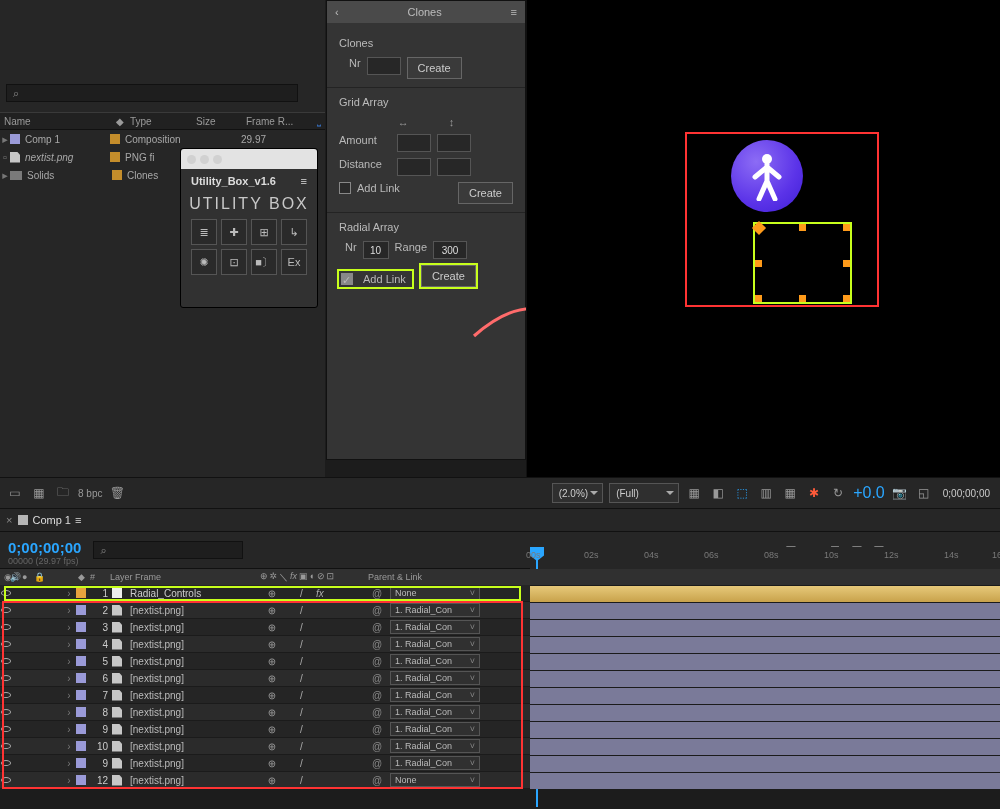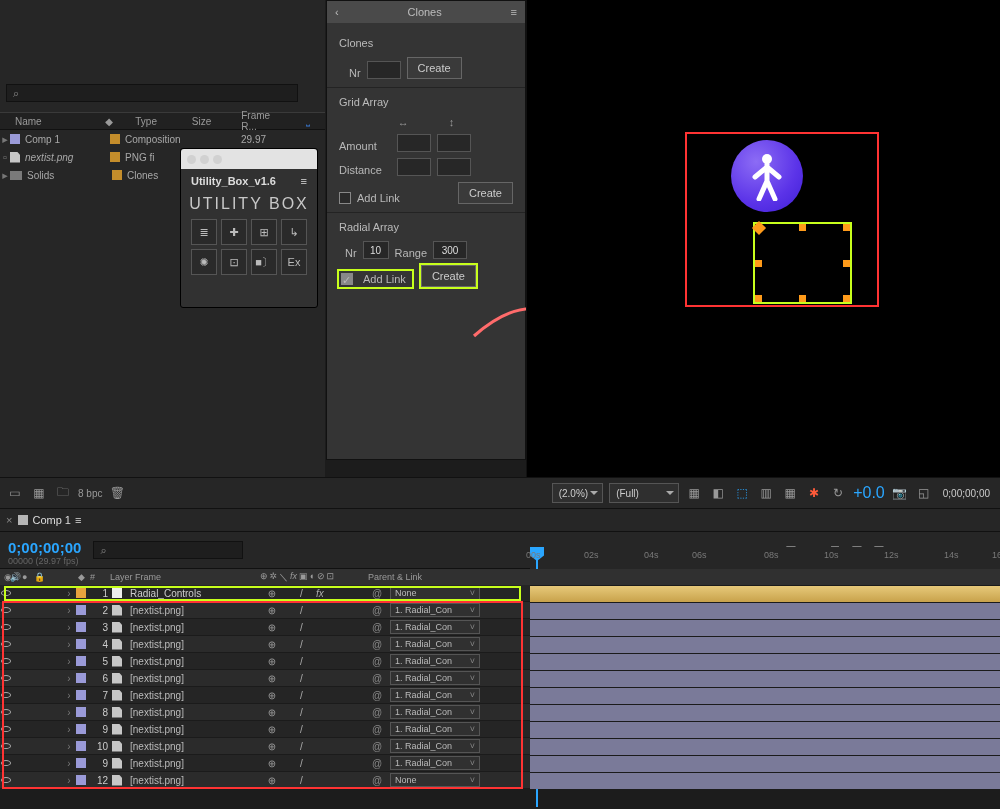--- a/index.html
+++ b/index.html
@@ -1,40 +1,40 @@
 <!DOCTYPE html>
 <html><head>
 <meta charset="utf-8">
 <style>
   *{box-sizing:border-box;margin:0;padding:0;font-family:-apple-system,Segoe UI,Arial,sans-serif;-webkit-font-smoothing:antialiased}
   body{width:1000px;height:809px;background:#1c1c1c;color:#b8b8b8;font-size:11px;overflow:hidden;position:relative}
   
   .project-panel{position:absolute;left:0;top:0;width:325px;height:507px;background:#262626}
   .search-row{position:absolute;left:6px;top:84px;width:292px;height:18px;background:#1e1e1e;border:1px solid #111;color:#888;padding:2px 6px;font-size:11px}
   .proj-header{position:absolute;top:112px;left:0;right:0;height:18px;background:#212121;border-top:1px solid #3a3a3a;border-bottom:1px solid #111;display:flex;align-items:center}
-  .proj-col{padding:0 15px;font-size:10px;color:#9a9a9a}
+  .proj-col{padding:0 4px;font-size:10px;color:#9a9a9a}
   .proj-row{position:absolute;left:0;right:0;height:18px;display:flex;align-items:center}
   .tw{display:inline-block;width:10px;text-align:center;color:#777;cursor:pointer}
   .lbl{color:#a8a8a8;font-size:10px;padding-left:2px}
   .ital{font-style:italic}
   .color-tag{width:10px;height:10px;background:#c48d2b;display:inline-block;margin:0 3px}
   
   .ubox{position:absolute;left:180px;top:148px;width:138px;height:160px;background:#313131;border:1px solid #000;border-radius:3px}
   .ubox-titlebar{height:20px;background:#e3e3e3;border-radius:3px 3px 0 0;display:flex;align-items:center;padding-left:6px;gap:4px}
   .ubox-dot{width:9px;height:9px;border-radius:50%;background:#d1d1d1}
   .ubox-head{display:flex;align-items:center;justify-content:space-between;padding:6px 10px;color:#ddd;font-size:11px;font-weight:600}
   .ubox-brand{text-align:center;font-size:16px;letter-spacing:2px;color:#c8c8c8;padding:2px 0 6px}
   .ubox-grid{display:grid;grid-template-columns:repeat(4,26px);gap:4px;justify-content:center}
   .ubox-btn{width:26px;height:26px;background:#2a2a2a;border:1px solid #555;display:flex;align-items:center;justify-content:center;color:#bbb;font-size:11px;cursor:pointer}
   
   .clones{position:absolute;left:326px;top:0;width:200px;height:460px;background:#343434;border:1px solid #111}
   .clones-title{height:22px;background:#4a4a4a;display:flex;align-items:center;justify-content:space-between;padding:0 8px;color:#bdbdbd;font-size:11px}
   .panel-body{padding:8px 12px}
   .section-title{color:#bbb;font-size:11px;margin:6px 0 8px}
-  .row{display:flex;align-items:flex-end;gap:6px;margin-bottom:6px}
+  .row{display:flex;align-items:flex-start;gap:6px;margin-bottom:6px}
   .numbox{width:34px;height:18px;background:#272727;border:1px solid #555;color:#ddd;font-size:10px;text-align:center}
   .btn{height:22px;padding:0 10px;background:#3a3a3a;border:1px solid #666;color:#ccc;font-size:11px;cursor:pointer;display:inline-flex;align-items:center}
   .chk{width:12px;height:12px;border:1px solid #888;display:inline-block;background:#2a2a2a}
   .chk.on{background:#888}
   .divider{height:1px;background:#232323;margin:8px -12px}
   .hl-green{outline:2px solid #c7ff1c}
   
   .viewer{position:absolute;left:526px;top:0;width:474px;height:477px;background:#000;border-left:1px solid #111}
   .viewer-inner{position:absolute;left:158px;top:132px;width:194px;height:175px;border:2px solid #f33}
   .sel-box{position:absolute;left:66px;top:88px;width:99px;height:82px;border:2px solid #c7ff1c}
@@ -275,21 +275,21 @@
     <span class="icon-btn">▣</span>
   </div>
 </div>
 
 <div class="ruler">
   <div class="cti"></div>
   <div class="cti-line"></div>
   <span class="tick" style="left:-4px">00s</span>
   <span class="tick" style="left:54px">02s</span>
   <span class="tick" style="left:114px">04s</span>
-  <span class="tick" style="left:162px">06s</span>
+  <span class="tick" style="left:174px">06s</span>
   <span class="tick" style="left:234px">08s</span>
   <span class="tick" style="left:294px">10s</span>
   <span class="tick" style="left:354px">12s</span>
   <span class="tick" style="left:414px">14s</span>
   <span class="tick" style="left:462px">16</span>
 </div>
 
 <div class="layer-head">
   <span style="width:10px;padding-left:4px">◉</span>
   <span style="width:12px">🔊</span>

